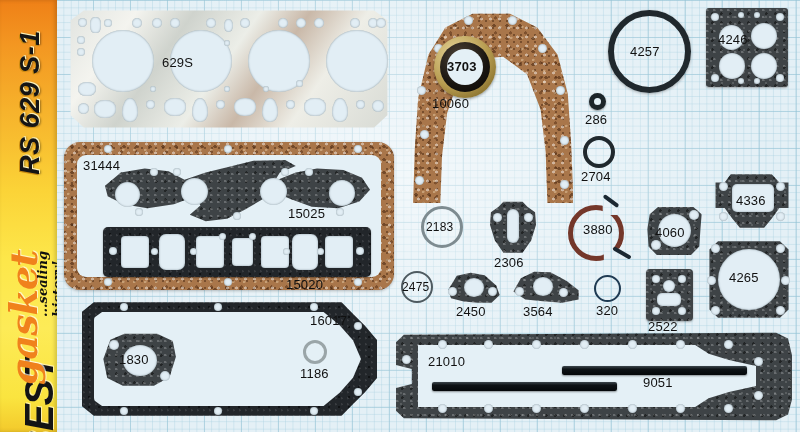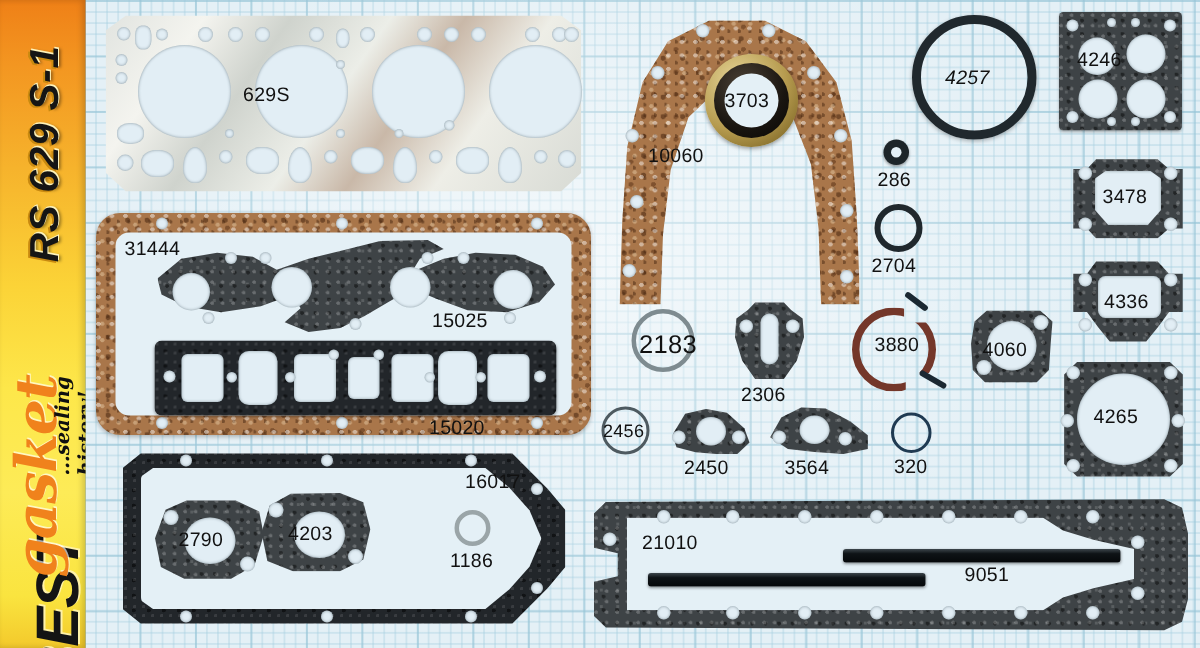--- a/index.html
+++ b/index.html
@@ -210,32 +210,23 @@
     <div class="lbl" style="left:228px;top:13px;">16017</div>
   </div>
 
   <div class="part" style="left:101px;top:332px;width:78px;height:56px;">
     <div class="fiber" style="position:absolute;inset:0;
       clip-path:polygon(12% 14%,30% 3%,72% 3%,92% 16%,96% 44%,88% 80%,68% 96%,28% 96%,8% 82%,3% 48%);
       box-shadow:0 1px 2px rgba(0,0,0,.3);"></div>
     <div class="hole" style="left:22px;top:13px;width:34px;height:31px;border-radius:50%;"></div>
     <div class="hole" style="left:8px;top:8px;width:10px;height:10px;"></div>
     <div class="hole" style="left:59px;top:39px;width:10px;height:10px;"></div>
-    <div class="lbl" style="left:18px;top:20px;">2790</div>
-  </div>
-
-  <div class="part" style="left:172px;top:327px;width:78px;height:56px;">
-    <div class="fiber" style="position:absolute;inset:0;
-      clip-path:polygon(10% 18%,28% 4%,70% 3%,90% 14%,96% 46%,90% 82%,70% 96%,30% 96%,8% 84%,3% 50%);
-      box-shadow:0 1px 2px rgba(0,0,0,.3);"></div>
-    <div class="hole" style="left:24px;top:14px;width:34px;height:31px;border-radius:50%;"></div>
-    <div class="hole" style="left:7px;top:8px;width:10px;height:10px;"></div>
-    <div class="hole" style="left:60px;top:39px;width:10px;height:10px;"></div>
-    <div class="lbl" style="left:20px;top:21px;">4203</div>
-  </div>
+    <div class="lbl" style="left:18px;top:20px;">1830</div>
+  </div>
+
 
 
   <div class="part" style="left:303px;top:340px;width:24px;height:24px;">
     <div class="ring" style="inset:0;width:100%;height:100%;box-sizing:border-box;border:3px solid #9aa5a8;"></div>
     <div class="lbl" style="left:-3px;top:26px;">1186</div>
   </div>
 
   <div class="part" style="left:408px;top:8px;width:170px;height:195px;">
     <div class="cork" style="position:absolute;inset:0;
       clip-path:polygon(12% 24%,22% 10%,38% 3%,60% 3%,76% 10%,88% 24%,94% 44%,96% 70%,97% 92%,97% 100%,82% 100%,81% 74%,78% 52%,70% 34%,56% 25%,42% 26%,30% 36%,23% 54%,20% 76%,19% 100%,3% 100%,4% 72%,6% 46%);
@@ -246,34 +237,34 @@
     <div class="hole" style="left:130px;top:36px;width:9px;height:9px;"></div>
     <div class="hole" style="left:9px;top:78px;width:9px;height:9px;"></div>
     <div class="hole" style="left:148px;top:78px;width:9px;height:9px;"></div>
     <div class="hole" style="left:12px;top:122px;width:9px;height:9px;"></div>
     <div class="hole" style="left:152px;top:128px;width:9px;height:9px;"></div>
     <div class="hole" style="left:7px;top:168px;width:9px;height:9px;"></div>
     <div class="hole" style="left:152px;top:172px;width:9px;height:9px;"></div>
     <div class="lbl" style="left:24px;top:88px;">10060</div>
   </div>
 
-  <div class="part" style="left:470px;top:36px;width:62px;height:62px;">
+  <div class="part" style="left:434px;top:36px;width:62px;height:62px;font-weight:bold;">
     <div style="position:absolute;inset:0;border-radius:50%;
       background:radial-gradient(circle at 35% 30%, #e8d79a, #b59a4e 55%, #8c7430 80%, #6a5722);
       box-shadow:0 1px 3px rgba(0,0,0,.4);"></div>
     <div style="position:absolute;left:6px;top:6px;right:6px;bottom:6px;border-radius:50%;
       background:radial-gradient(circle at 38% 28%, #4a4034, #191510 60%, #080604);"></div>
     <div style="position:absolute;left:13px;top:13px;right:13px;bottom:13px;border-radius:50%;background:#e4f0f6;"></div>
     <div class="lbl" style="left:13px;top:23px;">3703</div>
   </div>
 
 
   <div class="part" style="left:421px;top:206px;width:42px;height:42px;">
     <div class="ring" style="inset:0;width:100%;height:100%;box-sizing:border-box;border:3px solid #7e8b90;"></div>
-    <div class="lbl" style="left:5px;top:14px;font-size:17px;">2183</div>
+    <div class="lbl" style="left:5px;top:14px;font-size:12px;">2183</div>
   </div>
 
   <div class="part" style="left:489px;top:200px;width:48px;height:56px;">
     <div class="fiber" style="position:absolute;inset:0;
       clip-path:polygon(30% 3%,70% 3%,80% 12%,96% 22%,98% 44%,88% 72%,70% 94%,30% 94%,12% 72%,2% 44%,4% 22%,20% 12%);
       box-shadow:0 1px 2px rgba(0,0,0,.3);"></div>
     <div class="hole" style="left:18px;top:9px;width:12px;height:34px;border-radius:6px;"></div>
     <div class="hole" style="left:4px;top:13px;width:9px;height:9px;"></div>
     <div class="hole" style="left:35px;top:13px;width:9px;height:9px;"></div>
     <div class="lbl" style="left:5px;top:55px;text-align:right;">2306</div>
@@ -285,21 +276,21 @@
       clip-path:polygon(0% 0%,62% 0%,62% 18%,100% 18%,100% 78%,64% 78%,64% 100%,0% 100%);"></div>
     <div style="position:absolute;left:36px;top:0px;width:18px;height:4px;background:#1b2832;
       transform:rotate(37deg);border-radius:2px;"></div>
     <div style="position:absolute;left:46px;top:52px;width:20px;height:4px;background:#1b2832;
       transform:rotate(30deg);border-radius:2px;"></div>
     <div class="lbl" style="left:17px;top:23px;">3880</div>
   </div>
 
   <div class="part" style="left:401px;top:271px;width:32px;height:32px;">
     <div class="ring" style="inset:0;width:100%;height:100%;box-sizing:border-box;border:2.5px solid #4e5a60;"></div>
-    <div class="lbl" style="left:1px;top:9px;font-size:12px;">2456</div>
+    <div class="lbl" style="left:1px;top:9px;font-size:12px;">2475</div>
   </div>
 
   <div class="part" style="left:444px;top:272px;width:58px;height:32px;">
     <div class="fiber" style="position:absolute;inset:0;
       clip-path:polygon(8% 54%,22% 12%,46% 2%,70% 10%,90% 42%,96% 72%,82% 96%,58% 96%,34% 92%,12% 82%);
       box-shadow:0 1px 2px rgba(0,0,0,.3);"></div>
     <div class="hole" style="left:20px;top:6px;width:20px;height:19px;border-radius:50%;"></div>
     <div class="hole" style="left:4px;top:15px;width:9px;height:9px;"></div>
     <div class="hole" style="left:44px;top:15px;width:9px;height:9px;"></div>
     <div class="lbl" style="left:12px;top:32px;">2450</div>
@@ -316,21 +307,21 @@
   </div>
 
   <div class="part" style="left:594px;top:275px;width:27px;height:27px;">
     <div class="ring" style="inset:0;width:100%;height:100%;box-sizing:border-box;border:2px solid #1f3a52;"></div>
     <div class="lbl" style="left:2px;top:28px;">320</div>
   </div>
 
   <div class="part" style="left:608px;top:10px;width:83px;height:83px;">
     <div class="ring" style="inset:0;width:100%;height:100%;box-sizing:border-box;border:6px solid #20282d;
       box-shadow:0 1px 3px rgba(0,0,0,.3);"></div>
-    <div class="lbl" style="left:22px;top:34px;font-style:italic;">4257</div>
+    <div class="lbl" style="left:22px;top:34px;">4257</div>
   </div>
 
   <div class="part" style="left:589px;top:93px;width:17px;height:17px;">
     <div style="position:absolute;inset:0;border-radius:50%;background:#1d2529;box-shadow:0 1px 2px rgba(0,0,0,.4);"></div>
     <div style="position:absolute;left:5px;top:5px;width:7px;height:7px;border-radius:50%;background:#e4f0f6;"></div>
     <div class="lbl" style="left:-4px;top:19px;">286</div>
   </div>
 
 
   <div class="part" style="left:583px;top:136px;width:32px;height:32px;">
@@ -341,50 +332,48 @@
   <div class="part" style="left:645px;top:205px;width:59px;height:52px;">
     <div class="fiber" style="position:absolute;inset:0;
       clip-path:polygon(8% 18%,22% 4%,82% 4%,96% 18%,94% 46%,92% 80%,78% 96%,20% 96%,6% 80%,4% 46%);
       box-shadow:0 1px 2px rgba(0,0,0,.3);"></div>
     <div class="hole" style="left:13px;top:9px;width:33px;height:33px;border-radius:50%;"></div>
     <div class="hole" style="left:44px;top:5px;width:10px;height:10px;"></div>
     <div class="hole" style="left:6px;top:35px;width:10px;height:10px;"></div>
     <div class="lbl" style="left:10px;top:20px;">4060</div>
   </div>
 
+  <div class="part" style="left:646px;top:269px;width:47px;height:52px;">
+    <div class="fiber" style="position:absolute;inset:0;border-radius:4px;box-shadow:0 1px 2px rgba(0,0,0,.3);"></div>
+    <div class="hole" style="left:6px;top:6px;width:8px;height:8px;"></div>
+    <div class="hole" style="left:32px;top:6px;width:8px;height:8px;"></div>
+    <div class="hole" style="left:6px;top:38px;width:8px;height:8px;"></div>
+    <div class="hole" style="left:32px;top:38px;width:8px;height:8px;"></div>
+    <div class="hole" style="left:17px;top:11px;width:12px;height:12px;"></div>
+    <div class="hole" style="left:11px;top:24px;width:24px;height:13px;border-radius:5px;"></div>
+    <div class="lbl" style="left:2px;top:50px;">2522</div>
+  </div>
 
   <div class="part" style="left:706px;top:8px;width:82px;height:79px;">
     <div class="fiber" style="position:absolute;inset:0;border-radius:3px;box-shadow:0 1px 2px rgba(0,0,0,.3);"></div>
     <div class="hole" style="left:13px;top:17px;width:25px;height:25px;"></div>
     <div class="hole" style="left:45px;top:15px;width:26px;height:26px;"></div>
     <div class="hole" style="left:13px;top:45px;width:26px;height:26px;"></div>
     <div class="hole" style="left:45px;top:45px;width:26px;height:26px;"></div>
     <div class="hole" style="left:5px;top:5px;width:8px;height:8px;"></div>
     <div class="hole" style="left:70px;top:5px;width:8px;height:8px;"></div>
     <div class="hole" style="left:5px;top:66px;width:8px;height:8px;"></div>
     <div class="hole" style="left:70px;top:66px;width:8px;height:8px;"></div>
     <div class="hole" style="left:32px;top:4px;width:6px;height:6px;"></div>
     <div class="hole" style="left:48px;top:4px;width:6px;height:6px;"></div>
     <div class="hole" style="left:32px;top:70px;width:6px;height:6px;"></div>
     <div class="hole" style="left:48px;top:70px;width:6px;height:6px;"></div>
     <div class="lbl" style="left:12px;top:24px;">4246</div>
   </div>
 
-  <div class="part" style="left:714px;top:105px;width:76px;height:55px;">
-    <div class="fiber" style="position:absolute;inset:0;
-      clip-path:polygon(2% 14%,14% 14%,22% 2%,76% 2%,86% 14%,98% 14%,98% 86%,86% 86%,76% 98%,22% 98%,14% 86%,2% 86%);
-      box-shadow:0 1px 2px rgba(0,0,0,.3);"></div>
-    <div class="hole" style="left:16px;top:9px;width:44px;height:36px;
-      border-radius:6px;clip-path:polygon(0% 14%,16% 0%,84% 0%,100% 14%,100% 72%,80% 100%,20% 100%,0% 72%);"></div>
-    <div class="hole" style="left:5px;top:6px;width:9px;height:9px;"></div>
-    <div class="hole" style="left:62px;top:6px;width:9px;height:9px;"></div>
-    <div class="hole" style="left:5px;top:40px;width:9px;height:9px;"></div>
-    <div class="hole" style="left:62px;top:40px;width:9px;height:9px;"></div>
-    <div class="lbl" style="left:21px;top:18px;">3478</div>
-  </div>
 
   <div class="part" style="left:714px;top:172px;width:76px;height:58px;">
     <div class="fiber" style="position:absolute;inset:0;
       clip-path:polygon(2% 18%,14% 18%,22% 4%,76% 4%,86% 18%,98% 18%,98% 62%,86% 62%,76% 80%,66% 96%,34% 96%,24% 80%,14% 62%,2% 62%);
       box-shadow:0 1px 2px rgba(0,0,0,.3);"></div>
     <div class="hole" style="left:18px;top:12px;width:42px;height:28px;border-radius:5px;"></div>
     <div class="hole" style="left:5px;top:10px;width:9px;height:9px;"></div>
     <div class="hole" style="left:62px;top:10px;width:9px;height:9px;"></div>
     <div class="hole" style="left:5px;top:40px;width:9px;height:9px;"></div>
     <div class="hole" style="left:62px;top:40px;width:9px;height:9px;"></div>

